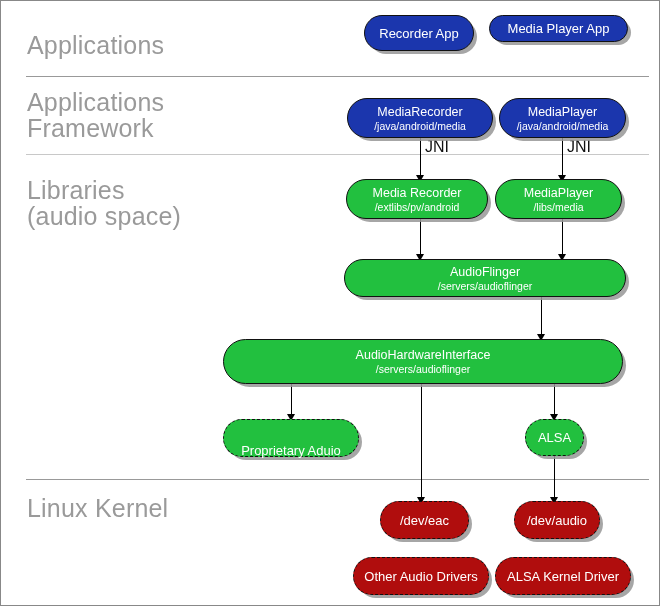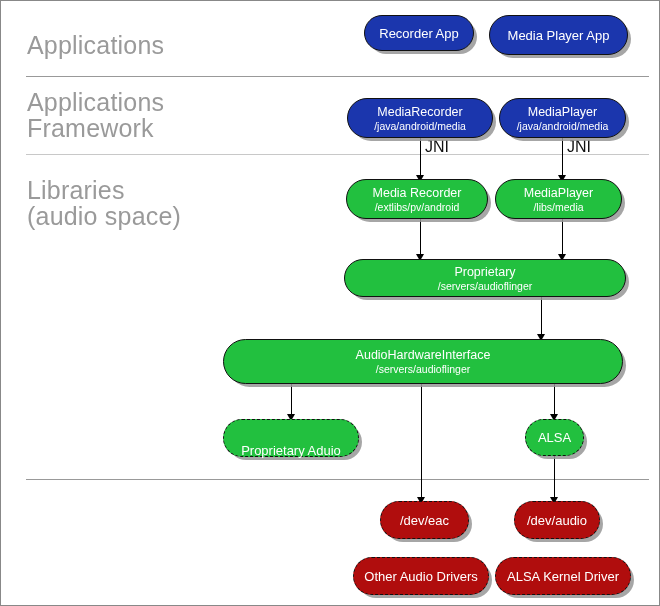--- a/index.html
+++ b/index.html
@@ -42,20 +42,21 @@
 
   <div class="divider" style="top:75px"></div>
   <div class="divider light" style="top:153px"></div>
   <div class="divider" style="top:478px"></div>
 
   <div class="layer-label" style="left:26px;top:31px">Applications</div>
   <div class="layer-label" style="left:26px;top:88px">Applications
 Framework</div>
   <div class="layer-label" style="left:26px;top:176px"> Libraries
 (audio space)</div>
+  <div class="layer-label" style="left:26px;top:494px">Linux Kernel</div>
 
   <div class="conn vline" style="left:419px;top:137px;height:39px"></div>
   <div class="arrowhead" style="left:415px;top:174px"></div>
   <div class="jni" style="left:424px;top:137px">JNI</div>
 
   <div class="conn vline" style="left:561px;top:137px;height:39px"></div>
   <div class="arrowhead" style="left:557px;top:174px"></div>
   <div class="jni" style="left:566px;top:137px">JNI</div>
 
   <div class="conn vline" style="left:419px;top:218px;height:40px"></div>
@@ -75,21 +76,21 @@
 
   <div class="conn vline" style="left:553px;top:374px;height:44px"></div>
   <div class="arrowhead" style="left:549px;top:413px"></div>
 
   <div class="conn vline" style="left:553px;top:455px;height:45px"></div>
   <div class="arrowhead" style="left:549px;top:496px"></div>
 
   <div class="node blue" style="left:363px;top:14px;width:110px;height:36px">
     <span class="t1">Recorder App</span>
   </div>
-  <div class="node blue" style="left:488px;top:14px;width:139px;height:40px">
+  <div class="node blue" style="left:488px;top:14px;width:139px;height:27px">
     <span class="t1">Media Player App</span>
   </div>
 
   <div class="node blue two-line" style="left:346px;top:97px;width:146px;height:40px">
     <span class="t1">MediaRecorder</span>
     <span class="t2">/java/android/media</span>
   </div>
   <div class="node blue two-line" style="left:498px;top:97px;width:127px;height:40px">
     <span class="t1">MediaPlayer</span>
     <span class="t2">/java/android/media</span>
@@ -97,21 +98,21 @@
 
   <div class="node green two-line" style="left:345px;top:178px;width:142px;height:40px">
     <span class="t1">Media Recorder</span>
     <span class="t2">/extlibs/pv/android</span>
   </div>
   <div class="node green two-line" style="left:494px;top:178px;width:127px;height:40px">
     <span class="t1">MediaPlayer</span>
     <span class="t2">/libs/media</span>
   </div>
   <div class="node green two-line" style="left:343px;top:258px;width:282px;height:38px">
-    <span class="t1">Proprietary</span>
+    <span class="t1">AudioFlinger</span>
     <span class="t2">/servers/audioflinger</span>
   </div>
   <div class="node green two-line" style="left:222px;top:338px;width:400px;height:45px">
     <span class="t1">AudioHardwareInterface</span>
     <span class="t2">/servers/audioflinger</span>
   </div>
   <div class="node green dashed wrap" style="left:222px;top:418px;width:136px;height:38px;padding:0 10px">
     <span class="t1">Proprietary Aduio Libraries</span>
   </div>
   <div class="node green dashed" style="left:524px;top:418px;width:59px;height:37px">

